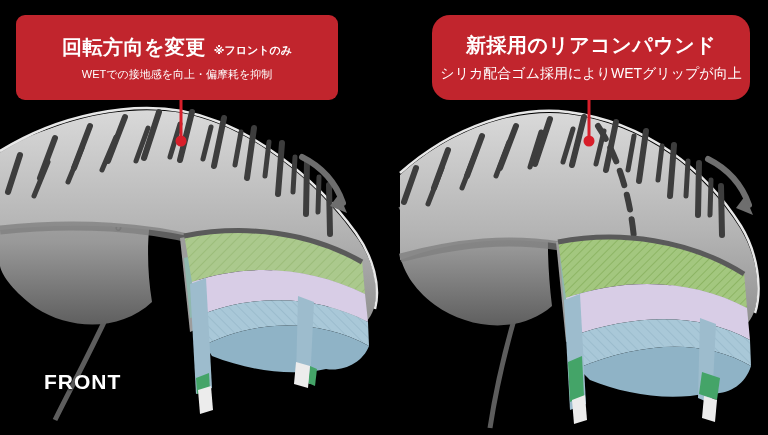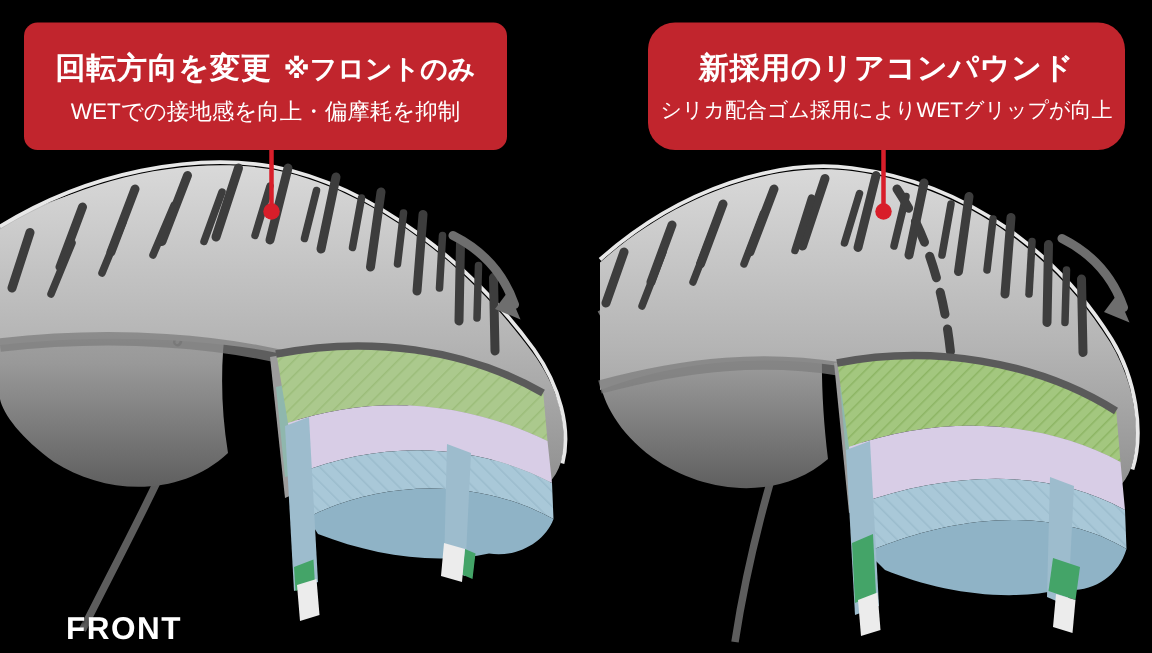--- a/index.html
+++ b/index.html
@@ -7,28 +7,27 @@
     position:relative;width:768px;height:435px;background:#000;overflow:hidden;
     font-family:"Liberation Sans","DejaVu Sans",sans-serif;
   }
   .callout{
     position:absolute;top:15px;height:85px;border-radius:9px;
     background:#c1252d;color:#fff;display:flex;flex-direction:column;
     justify-content:center;align-items:center;gap:6px;box-sizing:border-box;padding:6px 8px;
   }
   .callout .line1{display:flex;align-items:baseline;gap:8px;white-space:nowrap;}
   .callout .title{font-size:20px;font-weight:bold;letter-spacing:0.5px;}
-  .callout .note{font-size:18px;font-weight:bold;}
-  .callout .desc{font-size:15px;white-space:nowrap;letter-spacing:0px;}
+  .callout .note{font-size:11px;font-weight:bold;}
+  .callout .desc{font-size:11px;white-space:nowrap;letter-spacing:0px;}
   #callout-front{left:16px;width:322px;}
   #callout-rear{left:432px;width:318px;border-radius:18px;}
   .tire-label{
     position:absolute;color:#fff;font-weight:bold;font-size:21px;letter-spacing:1px;
     text-shadow:0 1px 2px rgba(0,0,0,.8);
-    margin-top:38px;
   }
   #label-front{left:44px;top:370px;}
   #label-rear{left:476px;top:372px;}
   svg{position:absolute;left:0;top:0;}
   .sidewall-text{font-size:13px;font-weight:bold;letter-spacing:1.5px;fill:#6d6d6d;}
 </style>
 </head>
 <body>
 
 <div class="stage">

